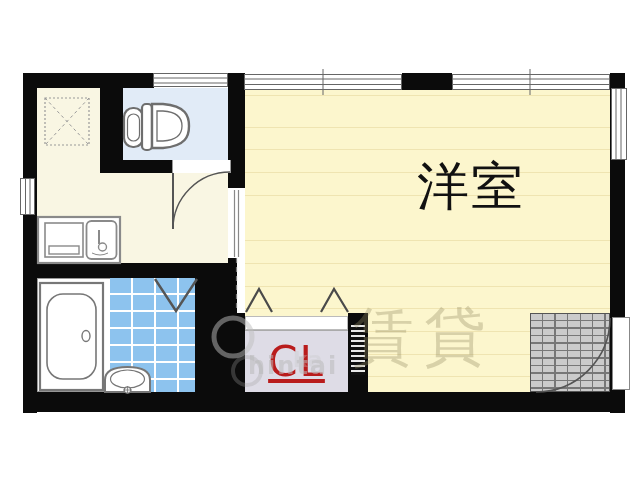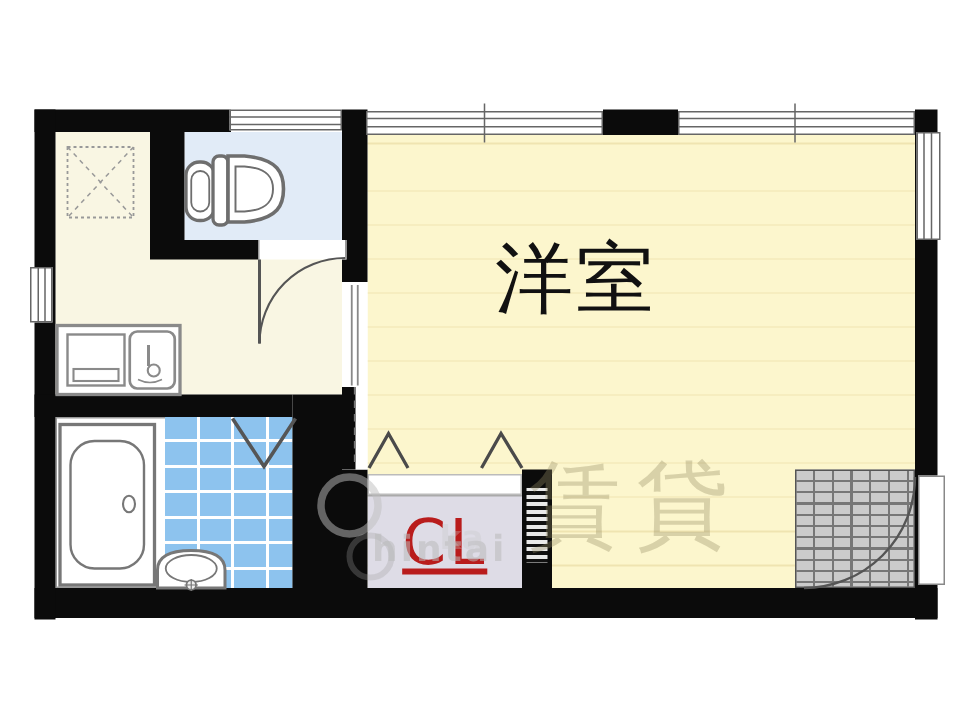--- a/index.html
+++ b/index.html
@@ -23,21 +23,21 @@
     background-image:
       repeating-linear-gradient(90deg, rgba(0,0,0,0) 0 11px, #777 11px 12.5px),
       repeating-linear-gradient(180deg, rgba(0,0,0,0) 0 6px, #777 6px 7.5px);}
   .clstrip{background:#ffffff;border:1px solid #bbb;}
   .clbody{background:#dedce6;border-top:1px solid #aaa;display:flex;align-items:center;justify-content:center;}
   .cl-label{font-size:42px;color:#b91c1c;letter-spacing:2px;line-height:1;text-decoration:underline;}
   .band{background:#ffffff;}
   .stripebox{background:#0b0b0b;}
   .stripes{position:absolute;background:repeating-linear-gradient(180deg,#e9e9e9 0 2.5px,#111 2.5px 5px);}
   .doorframe{background:#ffffff;border-left:1px solid #999;border-right:1px solid #999;}
-  #room-label{position:absolute;left:330px;top:157px;width:195px;text-align:left;
+  #room-label{position:absolute;left:330px;top:157px;width:195px;text-align:right;
     color:#111;font-size:52px;line-height:1.12;letter-spacing:2px;font-weight:500;}
   svg{position:absolute;left:0;top:0;pointer-events:none;}
   .wm-lat{position:absolute;color:rgba(185,185,185,0.55);font-weight:bold;}
   .wm-cjk{position:absolute;left:352px;top:306px;font-size:62px;font-weight:normal;
     color:rgba(150,140,100,0.35);letter-spacing:10px;line-height:1;}
 </style>
 </head>
 <body>
 
 <div id="stage">

